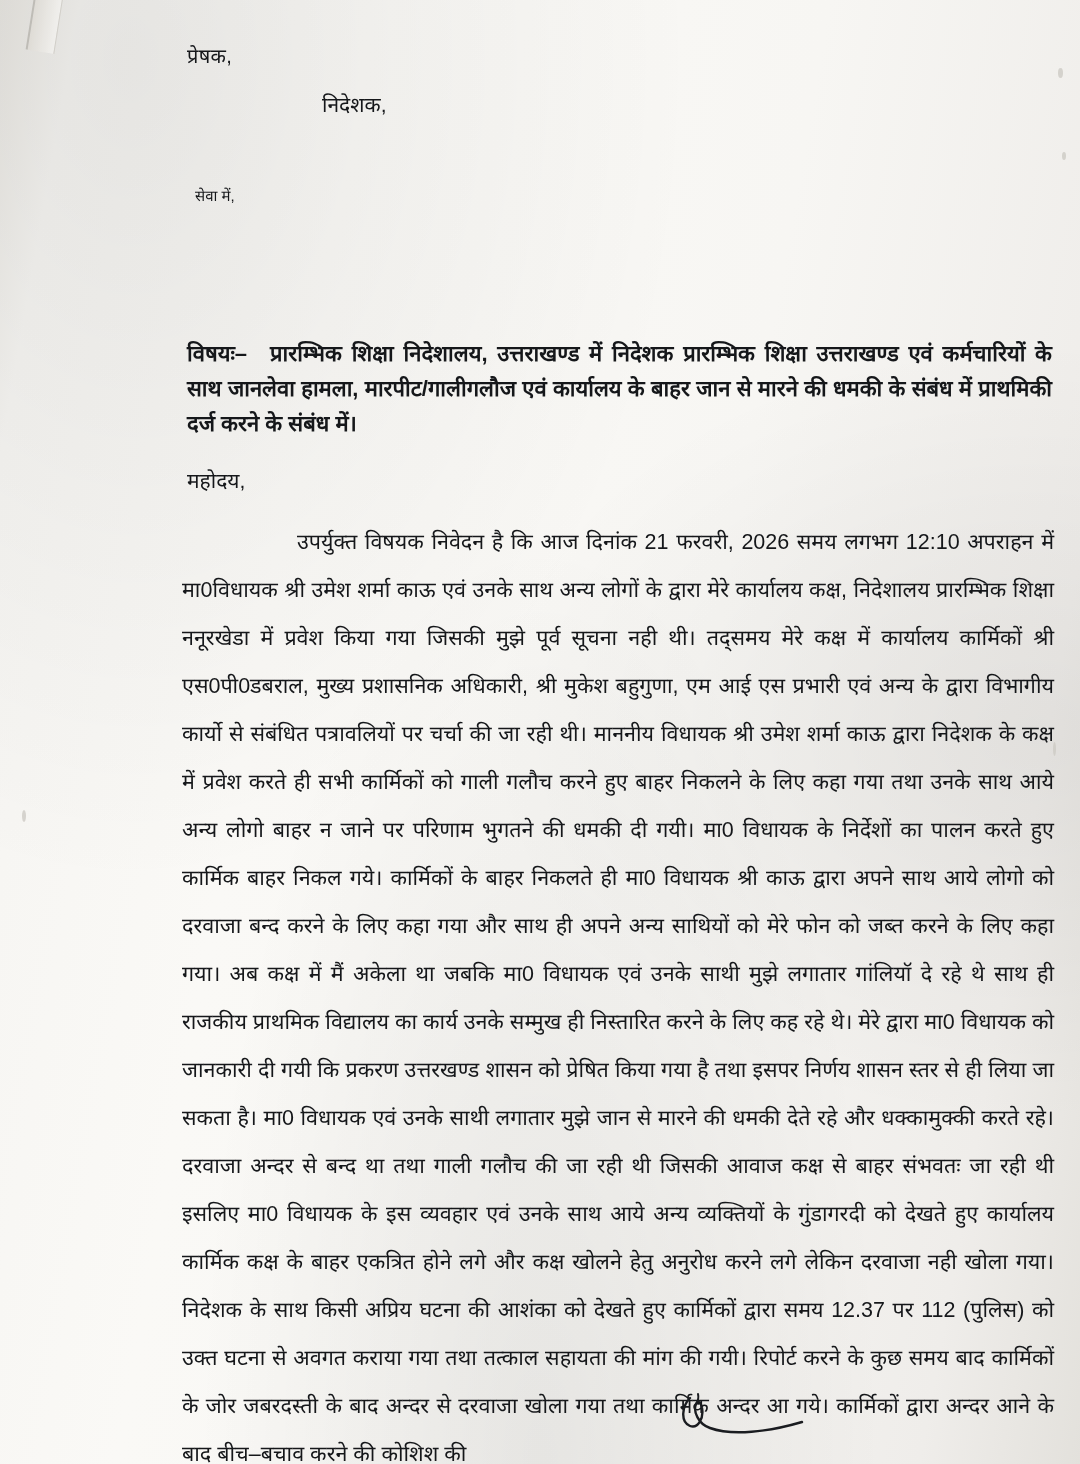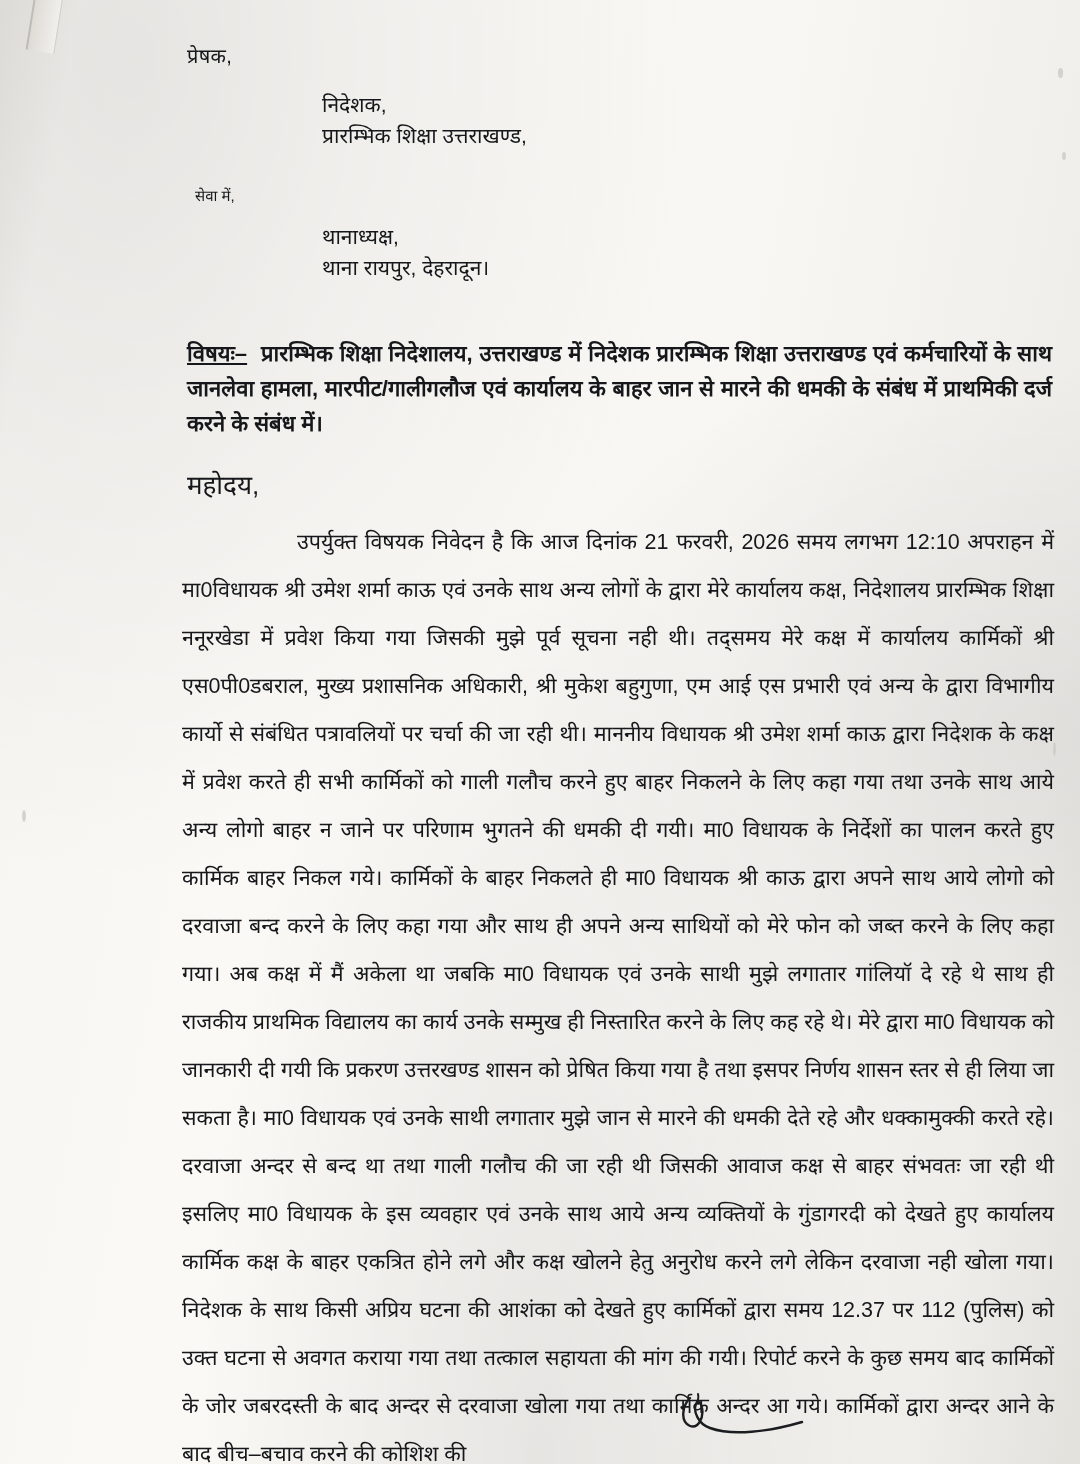--- a/index.html
+++ b/index.html
@@ -102,32 +102,31 @@
     top: 336px;
     width: 865px;
     font-size: 22px;
     font-weight: bold;
     line-height: 35px;
     text-align: justify;
     text-justify: inter-word;
   }
   .subject-wrap .sub-label {
     font-weight: bold;
-    margin-right: 14px;
-    text-decoration: underline;
+    margin-right: 23px;
   }
   .subject-wrap .sub-text {
     font-weight: bold;
   }
 
   .salutation {
     position: absolute;
     left: 183px;
     top: 466px;
-    font-size: 26px;
+    font-size: 21px;
   }
 
   .body-text {
     position: absolute;
     left: 178px;
     top: 518px;
     width: 872px;
     font-size: 21.5px;
     line-height: 48px;
     text-align: justify;
@@ -153,29 +152,24 @@
 <div class="edge-speck" style="left:1062px;top:152px;width:4px;height:8px;"></div>
 <div class="edge-speck" style="left:1053px;top:742px;width:3px;height:14px;"></div>
 <div class="edge-speck" style="left:22px;top:810px;width:4px;height:12px;"></div>
 
 <div class="page">
 
   <div class="ink from-label">प्रेषक,</div>
 
   <div class="ink from-block">
     <div>निदेशक,</div>
-    <div>प्रारम्भिक शिक्षा उत्तराखण्ड,</div>
   </div>
 
   <div class="ink to-label">सेवा में,</div>
 
-  <div class="ink to-block">
-    <div>थानाध्यक्ष,</div>
-    <div>थाना रायपुर, देहरादून।</div>
-  </div>
 
   <div class="ink subject-wrap">
     <span class="sub-label">विषयः–</span><span class="sub-text">प्रारम्भिक शिक्षा निदेशालय, उत्तराखण्ड में निदेशक प्रारम्भिक शिक्षा उत्तराखण्ड एवं कर्मचारियों के साथ जानलेवा हामला, मारपीट/गालीगलौज एवं कार्यालय के बाहर जान से मारने की धमकी के संबंध में प्राथमिकी दर्ज करने के संबंध में।</span>
   </div>
 
   <div class="ink salutation">महोदय,</div>
 
   <div class="ink body-text">उपर्युक्त विषयक निवेदन है कि आज दिनांक 21 फरवरी, 2026 समय लगभग 12:10 अपराहन में मा0विधायक श्री उमेश शर्मा काऊ एवं उनके साथ अन्य लोगों के द्वारा मेरे कार्यालय कक्ष, निदेशालय प्रारम्भिक शिक्षा ननूरखेडा में प्रवेश किया गया जिसकी मुझे पूर्व सूचना नही थी। तद्समय मेरे कक्ष में कार्यालय कार्मिकों श्री एस0पी0डबराल, मुख्य प्रशासनिक अधिकारी, श्री मुकेश बहुगुणा, एम आई एस प्रभारी एवं अन्य के द्वारा विभागीय कार्यो से संबंधित पत्रावलियों पर चर्चा की जा रही थी। माननीय विधायक श्री उमेश शर्मा काऊ द्वारा निदेशक के कक्ष में प्रवेश करते ही  सभी कार्मिकों को गाली गलौच करने हुए बाहर निकलने के लिए कहा गया तथा उनके साथ आये अन्य लोगो बाहर न जाने पर परिणाम भुगतने की धमकी दी गयी। मा0 विधायक के निर्देशों का पालन करते हुए कार्मिक बाहर निकल गये। कार्मिकों के बाहर निकलते ही मा0 विधायक श्री काऊ द्वारा अपने साथ आये लोगो को दरवाजा बन्द करने के लिए कहा गया और साथ ही अपने अन्य साथियों को मेरे फोन को जब्त करने के लिए  कहा गया। अब कक्ष में मैं अकेला था जबकि मा0 विधायक एवं उनके साथी मुझे लगातार गांलियॉ दे रहे थे साथ ही राजकीय प्राथमिक विद्यालय का कार्य उनके सम्मुख ही निस्तारित करने के लिए कह रहे थे। मेरे द्वारा मा0 विधायक को जानकारी दी गयी कि प्रकरण उत्तरखण्ड शासन को प्रेषित किया गया है तथा इसपर निर्णय शासन स्तर से ही लिया जा सकता है। मा0 विधायक एवं उनके साथी लगातार मुझे जान से मारने की धमकी देते रहे और धक्कामुक्की करते रहे। दरवाजा अन्दर से बन्द था तथा गाली गलौच की जा रही थी जिसकी आवाज कक्ष से बाहर संभवतः जा रही थी इसलिए मा0 विधायक के इस व्यवहार एवं उनके साथ आये अन्य व्यक्तियों के गुंडागरदी को देखते हुए कार्यालय कार्मिक कक्ष के बाहर एकत्रित होने लगे और कक्ष खोलने हेतु अनुरोध करने लगे लेकिन दरवाजा नही खोला गया। निदेशक के साथ किसी अप्रिय घटना की आशंका को देखते हुए कार्मिकों द्वारा समय 12.37 पर 112 (पुलिस) को उक्त घटना से अवगत कराया गया तथा तत्काल सहायता की मांग की गयी। रिपोर्ट करने के कुछ समय बाद कार्मिकों के जोर जबरदस्ती के बाद अन्दर से दरवाजा खोला गया तथा कार्मिक अन्दर आ गये। कार्मिकों द्वारा अन्दर आने के बाद बीच–बचाव करने की कोशिश की</div>
 
   <div class="signature">

